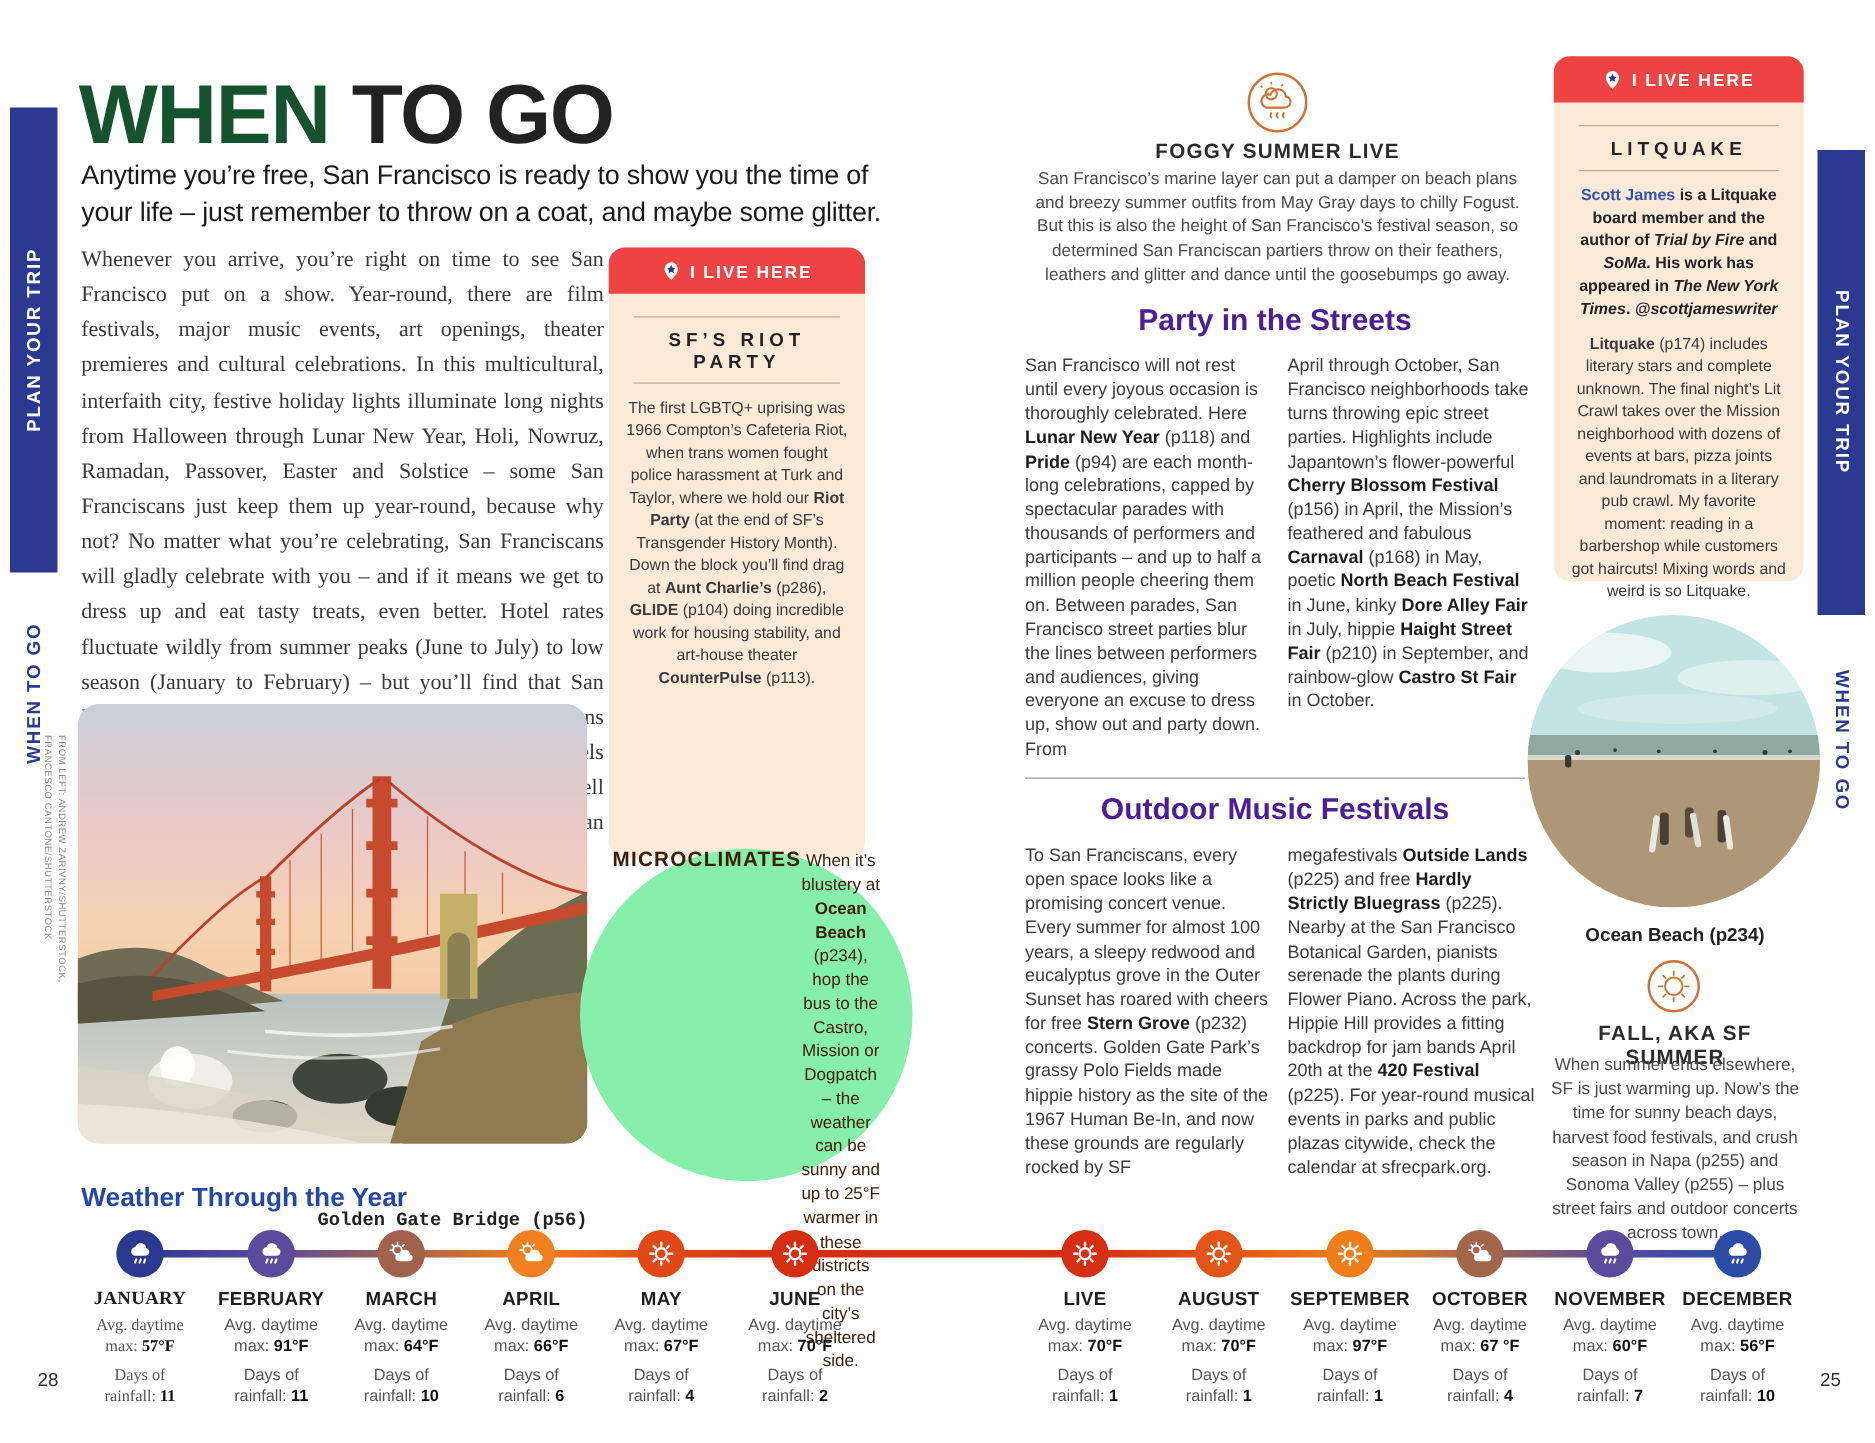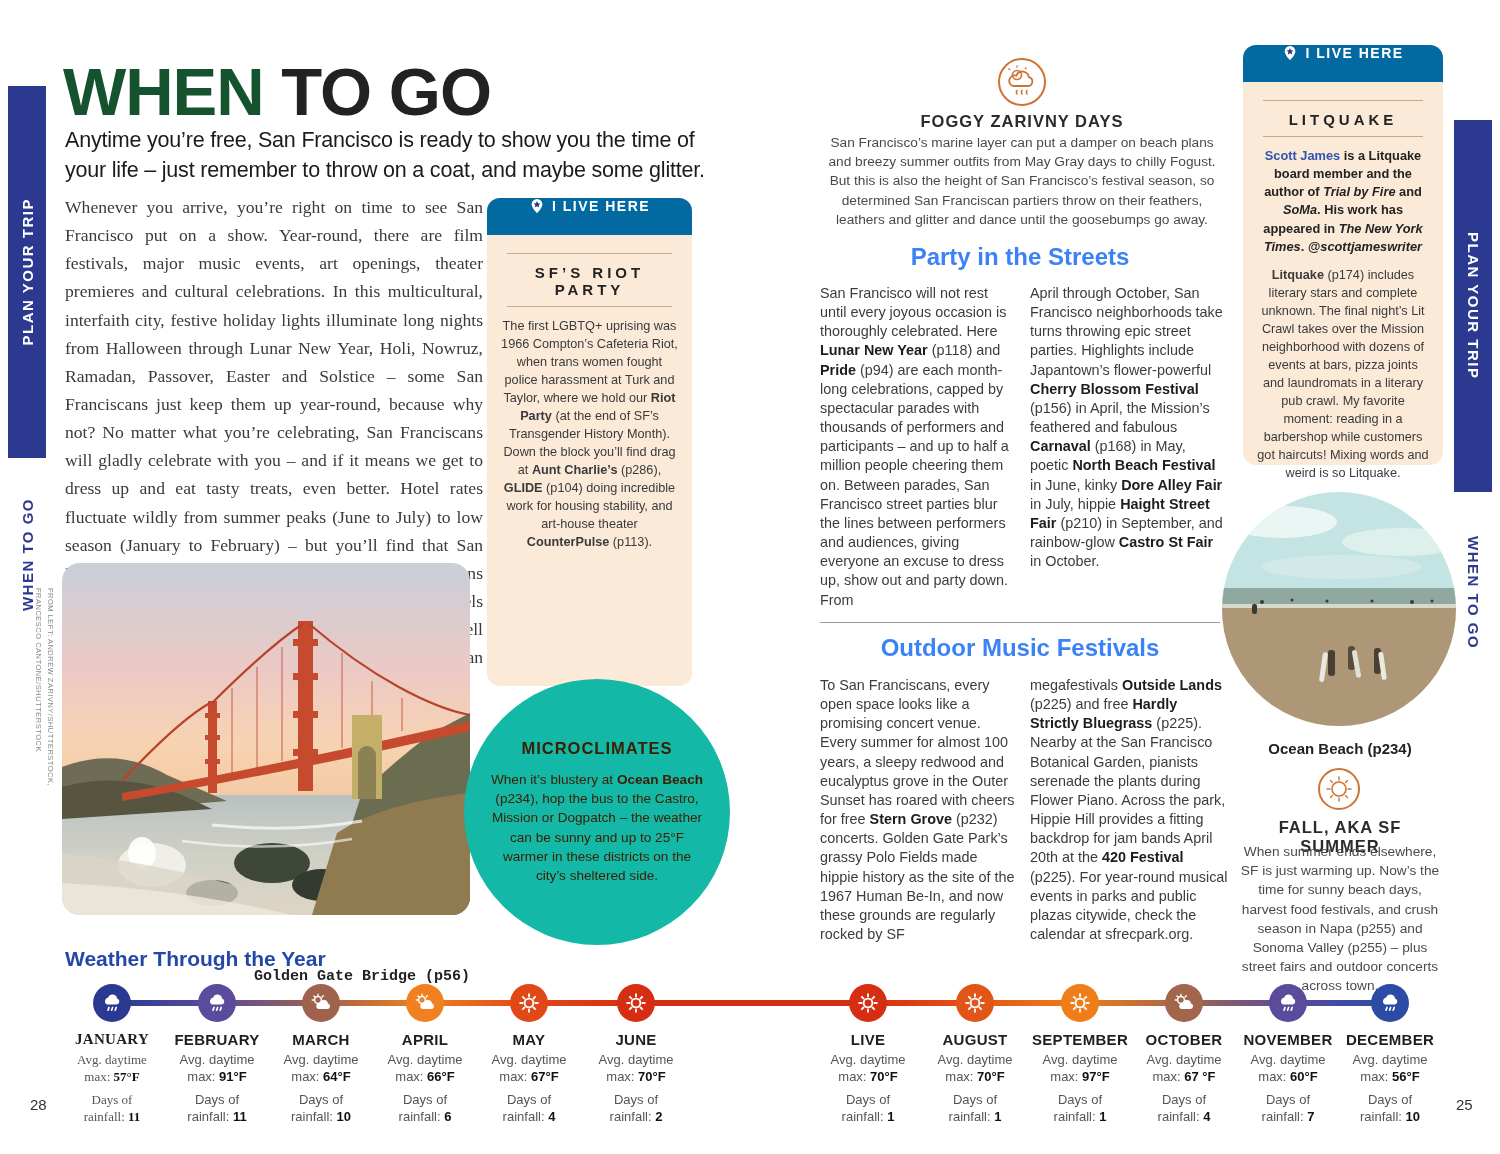--- a/index.html
+++ b/index.html
@@ -18,42 +18,42 @@
   #page-title{font-size:67px;font-weight:800;letter-spacing:-1px;line-height:1;}
   #page-title .accent{color:#14532d;}
   #standfirst{font-size:21.5px;line-height:1.38;color:#1b1b1b;letter-spacing:-0.2px;}
 
   
   #intro{font-family:"Liberation Serif","DejaVu Serif",serif;font-size:17.6px;line-height:1.6;
          text-align:justify;color:#3a3a3a;}
 
   
   .live-box{background:#fcead9;border-radius:13px;}
-  .live-head{background:#0369a1;border-radius:13px 13px 0 0;height:37px;display:flex;align-items:flex-start;justify-content:center;gap:7px;color:#fff;font-weight:bold;letter-spacing:1.5px;font-size:14px;}
+  .live-head{background:#ef4444;border-radius:13px 13px 0 0;height:37px;display:flex;align-items:center;justify-content:center;gap:7px;color:#fff;font-weight:bold;letter-spacing:1.5px;font-size:14px;}
   .live-body{padding:10px 14px 12px;text-align:center;}
   .live-rule{border:none;border-top:1px solid #caa88e;margin:8px 6px;}
   .live-title{font-weight:bold;font-size:15px;letter-spacing:4px;color:#232323;margin:10px 0 8px;}
   .live-intro{font-weight:bold;font-size:12.8px;line-height:1.42;color:#232323;margin-top:10px;}
   .live-text{font-size:12.7px;line-height:1.42;color:#3a3a3a;margin-top:10px;}
   .blue{color:#2f55b0;}
 
   
   #gg-photo{border-radius:18px;overflow:hidden;}
   #gg-caption{font-weight:bold;font-size:15px;color:#222;text-align:right;}
   #photo-credit{font-size:7.5px;color:#8a8a8a;letter-spacing:.5px;line-height:1.5;}
 
   
-  #micro{border-radius:50%;background:#14b8a6;display:flex;flex-direction:column;justify-content:center;text-align:center;padding:0 26px;box-sizing:border-box;}
+  #micro{border-radius:50%;background:#86efac;display:flex;flex-direction:row;justify-content:center;text-align:center;padding:0 26px;box-sizing:border-box;}
   #micro .t{font-weight:bold;font-size:16.5px;letter-spacing:1px;color:#3c2005;margin-bottom:12px;}
   #micro .b{font-size:13.6px;line-height:1.4;color:#3c2005;}
 
   
   .feat-title{font-weight:bold;font-size:16.5px;letter-spacing:1px;color:#2b2b2b;text-align:center;}
   .feat-body{font-size:13.7px;line-height:1.4;color:#4a4a4a;text-align:center;}
-  .sec-head{font-weight:bold;font-size:24px;color:#3b82f6;text-align:center;}
+  .sec-head{font-weight:bold;font-size:24px;color:#4c1d95;text-align:center;}
   .col{font-size:14.4px;line-height:1.33;color:#3c3c3c;}
   .col b{color:#1d1d1d;}
   .thin-rule{border:none;border-top:1px solid #9a9a9a;}
 
   .circle-icon{display:flex;align-items:center;justify-content:center;}
 
   
   #ob-photo{border-radius:50%;overflow:hidden;}
   #ob-caption{font-weight:bold;font-size:15px;text-align:center;color:#222;}
 
@@ -173,21 +173,21 @@
 
 <div class="abs circle-icon" style="left:996px;top:56px;width:52px;height:52px;">
   <svg width="52" height="52" viewBox="0 0 52 52">
       <circle cx="26" cy="26" r="23" fill="none" stroke="#cd7434" stroke-width="2"></circle>
       <circle cx="21" cy="19" r="4.5" fill="none" stroke="#cd7434" stroke-width="1.6"></circle>
       <path d="M21 11.5v-2M14 14l-1.5-1.5M29 13l1.5-1.5" stroke="#cd7434" stroke-width="1.4"></path>
       <path d="M17 30h15a4.5 4.5 0 0 0 .8-8.9 6.5 6.5 0 0 0-12.5-1.4A4.8 4.8 0 0 0 17 30z" fill="none" stroke="#cd7434" stroke-width="1.8"></path>
       <path d="M21 34.5q-1.3 2 0 3.5M26 34.5q-1.3 2 0 3.5M31 34.5q-1.3 2 0 3.5" stroke="#cd7434" stroke-width="1.5" fill="none" stroke-linecap="round"></path>
     </svg>
 </div>
-<div class="abs feat-title" style="left:822px;top:112px;width:400px;">FOGGY ZARIVNY DAYS</div>
+<div class="abs feat-title" style="left:822px;top:112px;width:400px;">FOGGY SUMMER LIVE</div>
 <div class="abs feat-body" style="left:818px;top:133px;width:408px;">San Francisco’s marine layer can put a damper on beach plans and breezy summer outfits from May Gray days to chilly Fogust. But this is also the height of San Francisco’s festival season, so determined San Franciscan partiers throw on their feathers, leathers and glitter and dance until the goosebumps go away.</div>
 
 <div class="abs sec-head" style="left:820px;top:243px;width:400px;">Party in the Streets</div>
 <div class="abs col" style="left:820px;top:284px;width:198px;">San Francisco will not rest until every joyous occasion is thoroughly celebrated. Here <b>Lunar New Year</b> (p118) and <b>Pride</b> (p94) are each month-long celebrations, capped by spectacular parades with thousands of performers and participants – and up to half a million people cheering them on. Between parades, San Francisco street parties blur the lines between performers and audiences, giving everyone an excuse to dress up, show out and party down. From</div>
 <div class="abs col" style="left:1030px;top:284px;width:198px;">April through October, San Francisco neighborhoods take turns throwing epic street parties. Highlights include Japantown’s flower-powerful <b>Cherry Blossom Festival</b> (p156) in April, the Mission’s feathered and fabulous <b>Carnaval</b> (p168) in May, poetic <b>North Beach Festival</b> in June, kinky <b>Dore Alley Fair</b> in July, hippie <b>Haight Street Fair</b> (p210) in September, and rainbow-glow <b>Castro St Fair</b> in October.</div>
 
 <hr class="abs thin-rule" style="left:820px;top:614px;width:400px;">
 
 <div class="abs sec-head" style="left:820px;top:634px;width:400px;">Outdoor Music Festivals</div>
 <div class="abs col" style="left:820px;top:676px;width:198px;">To San Franciscans, every open space looks like a promising concert venue. Every summer for almost 100 years, a sleepy redwood and eucalyptus grove in the Outer Sunset has roared with cheers for free <b>Stern Grove</b> (p232) concerts. Golden Gate Park’s grassy Polo Fields made hippie history as the site of the 1967 Human Be-In, and now these grounds are regularly rocked by SF</div>

